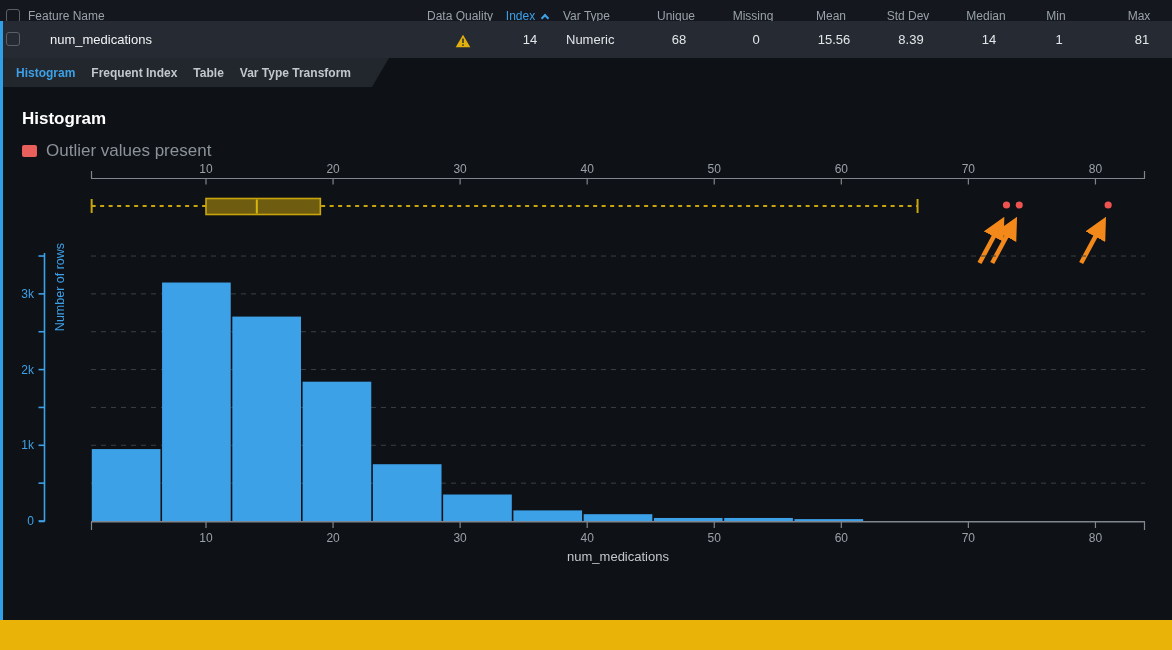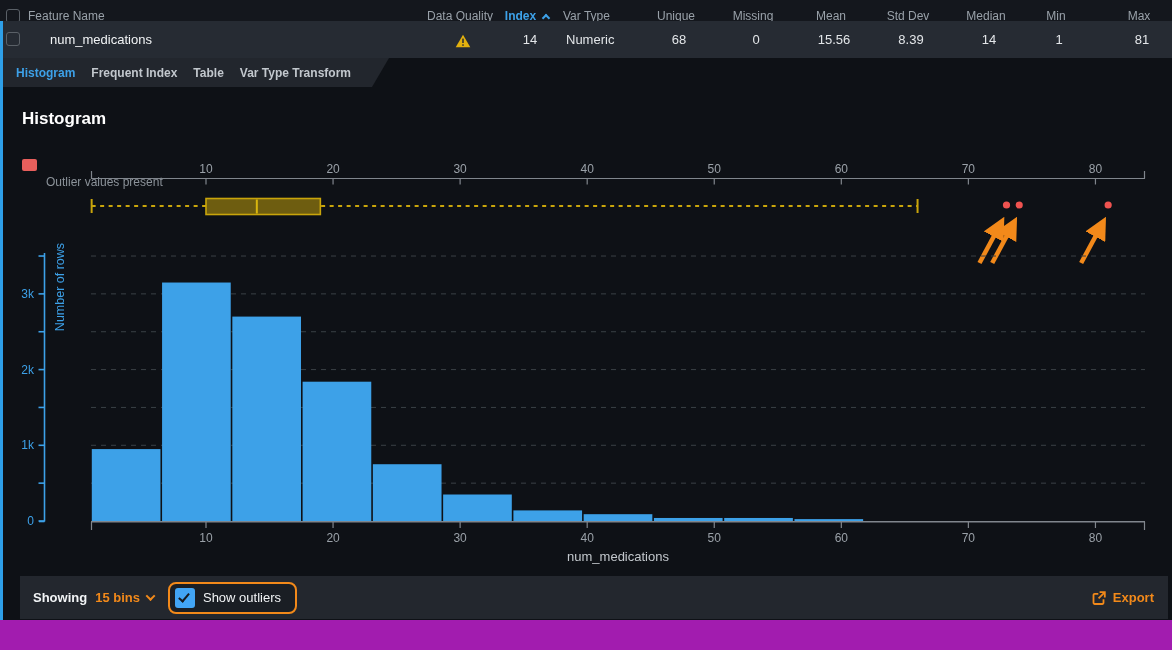--- a/index.html
+++ b/index.html
@@ -1,24 +1,24 @@
 <!DOCTYPE html>
 <html><head>
 <meta charset="utf-8">
 <style>
   * { margin:0; padding:0; box-sizing:border-box; }
   html,body { width:1172px; height:650px; background:#0b0d11; overflow:hidden;
               font-family:"Liberation Sans", sans-serif; }
-  .page { position:relative; width:1172px; height:650px; background:#a21caf; }
+  .page { position:relative; width:1172px; height:650px; background:#eab308; }
 
   
   .thead { position:absolute; left:0; top:0; width:1172px; height:33px; background:#14171d; }
   .thead .hcell { position:absolute; top:0; height:33px; line-height:33px; font-size:12px;
                   color:#99a1a9; white-space:nowrap; cursor:pointer; }
-  .hcell.sorted { color:#3da1e8; font-weight:bold; }
+  .hcell.sorted { color:#3da1e8; font-weight:normal; }
   .chk { position:absolute; width:14px; height:14px; border:1px solid #5a6067; border-radius:3px;
          background:transparent; cursor:pointer; }
 
   
   .panel { position:absolute; left:0; top:21px; width:1172px; height:599px; background:#0e1116;
            border-left:3px solid #2e9fe8; }
   .frow { position:absolute; left:0; top:0; width:1169px; height:37px; background:#262b33; cursor:pointer; }
   .frow .rcell { position:absolute; top:0; height:37px; line-height:37px; font-size:13px;
                  color:#e3e6e9; white-space:nowrap; }
   .frow .fname { left:47px; color:#f2f4f6; }
@@ -29,21 +29,21 @@
               clip-path:polygon(0 0,100% 0,calc(100% - 17px) 100%,0 100%);
               display:flex; align-items:center; padding-left:13px; }
   .tab { font-size:12px; font-weight:bold; color:#c2c7cd; padding:0 13px 0 0; margin-right:3px;
          cursor:pointer; white-space:nowrap; }
   .tab.active { color:#3da1e8; }
 
   
   .section-title { position:absolute; left:19px; top:88px; font-size:17px; font-weight:bold; color:#ffffff; }
   .legend { position:absolute; left:19px; top:120px; display:flex; align-items:center; gap:9px; }
   .legend .swatch { width:15px; height:12px; border-radius:2px; background:#e85f5c; }
-  .legend .ltext { font-size:12px; color:#8b9299;margin-top:34px; }
+  .legend .ltext { font-size:17px; color:#8b9299; }
 
   .chart-wrap { position:absolute; left:-3px; top:137px; width:1024px; height:418px; }
 
   
   .footer { position:absolute; left:17px; top:555px; width:1148px; height:43px; background:#23272e;
             display:flex; align-items:center; padding:0 14px 0 13px; }
   .showing { font-size:13px; font-weight:bold; color:#f2f4f6; }
   .bins-select { display:flex; align-items:center; gap:7px; margin-left:8px; cursor:pointer; }
   .bins-select .bval { font-size:13px; font-weight:bold; color:#f2891a; }
   .chev-down { display:inline-block; width:7px; height:7px; border-right:2px solid #f2891a;
@@ -196,35 +196,14 @@
             <line x1="841.3158529234478" y1="363.8" x2="841.3158529234478" y2="370" stroke="#80868d" stroke-width="1.2"></line>
             <text x="841.3158529234478" y="384" text-anchor="middle" font-size="12" fill="#9aa1a8">60</text>
             <line x1="968.3803496081977" y1="363.8" x2="968.3803496081977" y2="370" stroke="#80868d" stroke-width="1.2"></line>
             <text x="968.3803496081977" y="384" text-anchor="middle" font-size="12" fill="#9aa1a8">70</text>
             <line x1="1095.4448462929477" y1="363.8" x2="1095.4448462929477" y2="370" stroke="#80868d" stroke-width="1.2"></line>
             <text x="1095.4448462929477" y="384" text-anchor="middle" font-size="12" fill="#9aa1a8">80</text>
             <text x="618" y="403" text-anchor="middle" font-size="13" fill="#c3c8cd">num_medications</text>
           </g>
         </svg></div>
 
-    <div class="footer">
-      <span class="showing">Showing</span>
-      <span class="bins-select">
-        <span class="bval">15 bins</span>
-        <span class="chev-down"></span>
-      </span>
-      <span class="outlier-pill">
-        <span class="fchk">
-          <span class="mark" id="outlier-checkmark"></span>
-        </span>
-        <span class="outlier-label">Show outliers</span>
-      </span>
-      <span class="export-btn">
-        <svg width="16" height="16" viewBox="0 0 16 16">
-          <path d="M12.5 9.2 v3.6 a1.2 1.2 0 0 1 -1.2 1.2 H3.7 a1.2 1.2 0 0 1 -1.2 -1.2 V5 a1.2 1.2 0 0 1 1.2 -1.2 h3.6" fill="none" stroke="#f2891a" stroke-width="1.8"></path>
-          <path d="M8.6 2.2 h5.2 v5.2" fill="none" stroke="#f2891a" stroke-width="1.8"></path>
-          <path d="M13.4 2.6 L7.6 8.4" fill="none" stroke="#f2891a" stroke-width="1.8"></path>
-        </svg>
-        <span class="etext">Export</span>
-      </span>
-    </div>
   </div>
 </div>
 
 </body></html>

